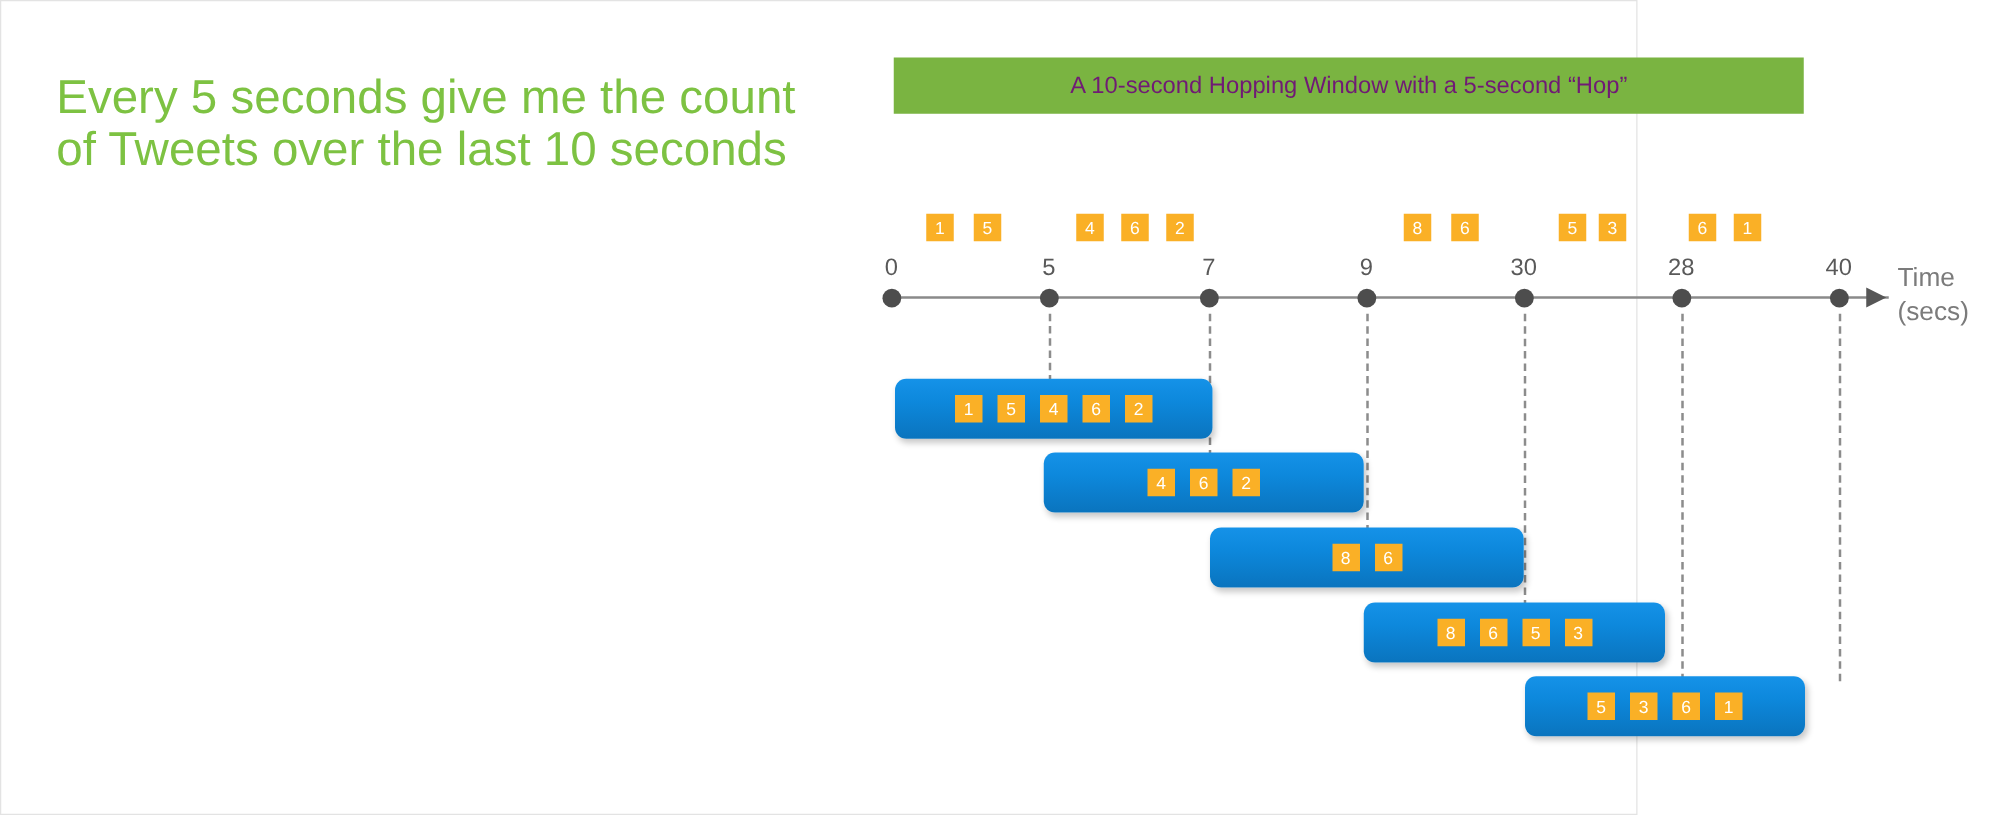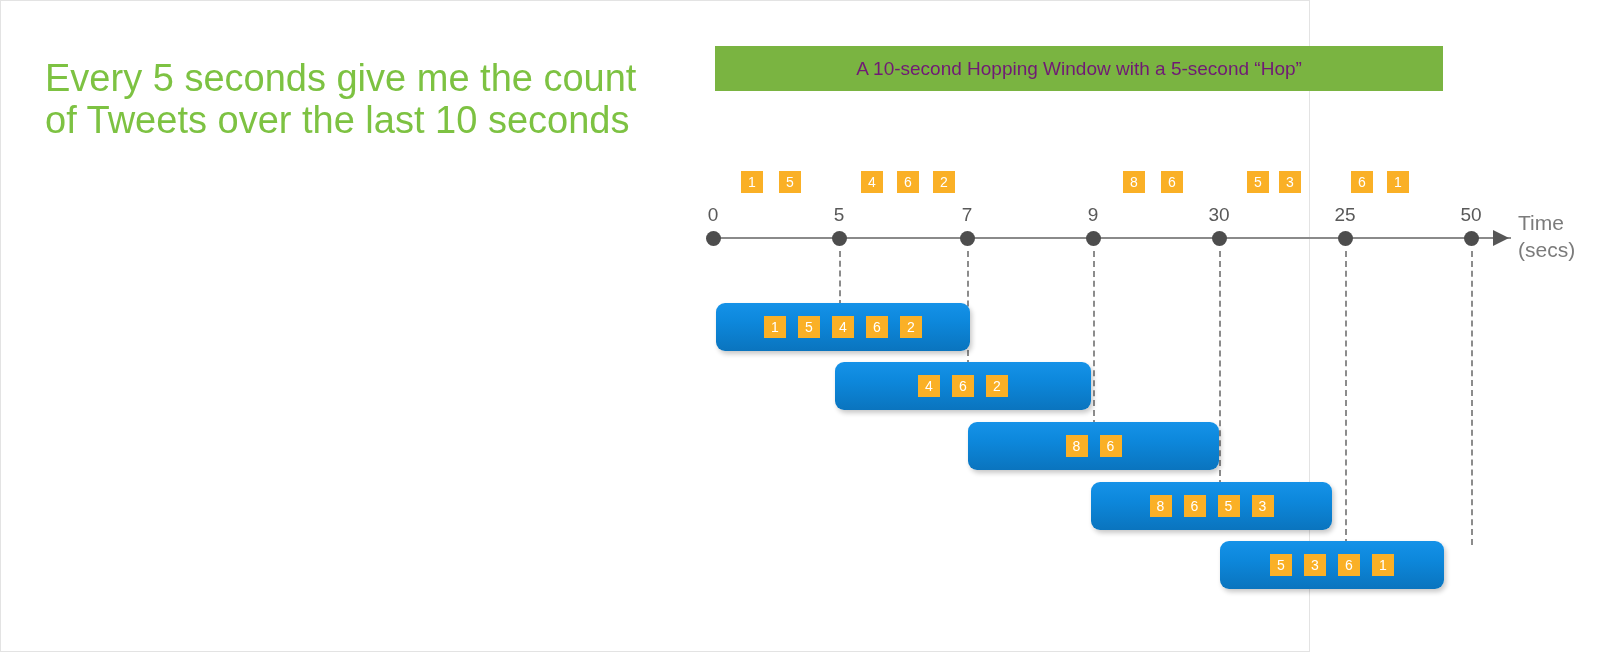--- a/index.html
+++ b/index.html
@@ -149,23 +149,23 @@
         <div class="tick-label" style="left: 692px; top: 203px;">0</div>
         <div class="tick-dot" style="left: 831px; top: 230px;"></div>
         <div class="tick-label" style="left: 818px; top: 203px;">5</div>
         <div class="tick-dot" style="left: 959px; top: 230px;"></div>
         <div class="tick-label" style="left: 946px; top: 203px;">7</div>
         <div class="tick-dot" style="left: 1085px; top: 230px;"></div>
         <div class="tick-label" style="left: 1072px; top: 203px;">9</div>
         <div class="tick-dot" style="left: 1211px; top: 230px;"></div>
         <div class="tick-label" style="left: 1198px; top: 203px;">30</div>
         <div class="tick-dot" style="left: 1337px; top: 230px;"></div>
-        <div class="tick-label" style="left: 1324px; top: 203px;">25</div>
+        <div class="tick-label" style="left: 1324px; top: 203px;">28</div>
         <div class="tick-dot" style="left: 1463px; top: 230px;"></div>
-        <div class="tick-label" style="left: 1450px; top: 203px;">50</div>
+        <div class="tick-label" style="left: 1450px; top: 203px;">40</div>
       </div>
 
     <div id="time-label">
       <span>Time</span>
       <span>(secs)</span>
     </div>
 
     <div id="window-bars-layer">
         <div class="window-bar" style="left: 715px; top: 302px; width: 254px;">
           <div class="chips">

